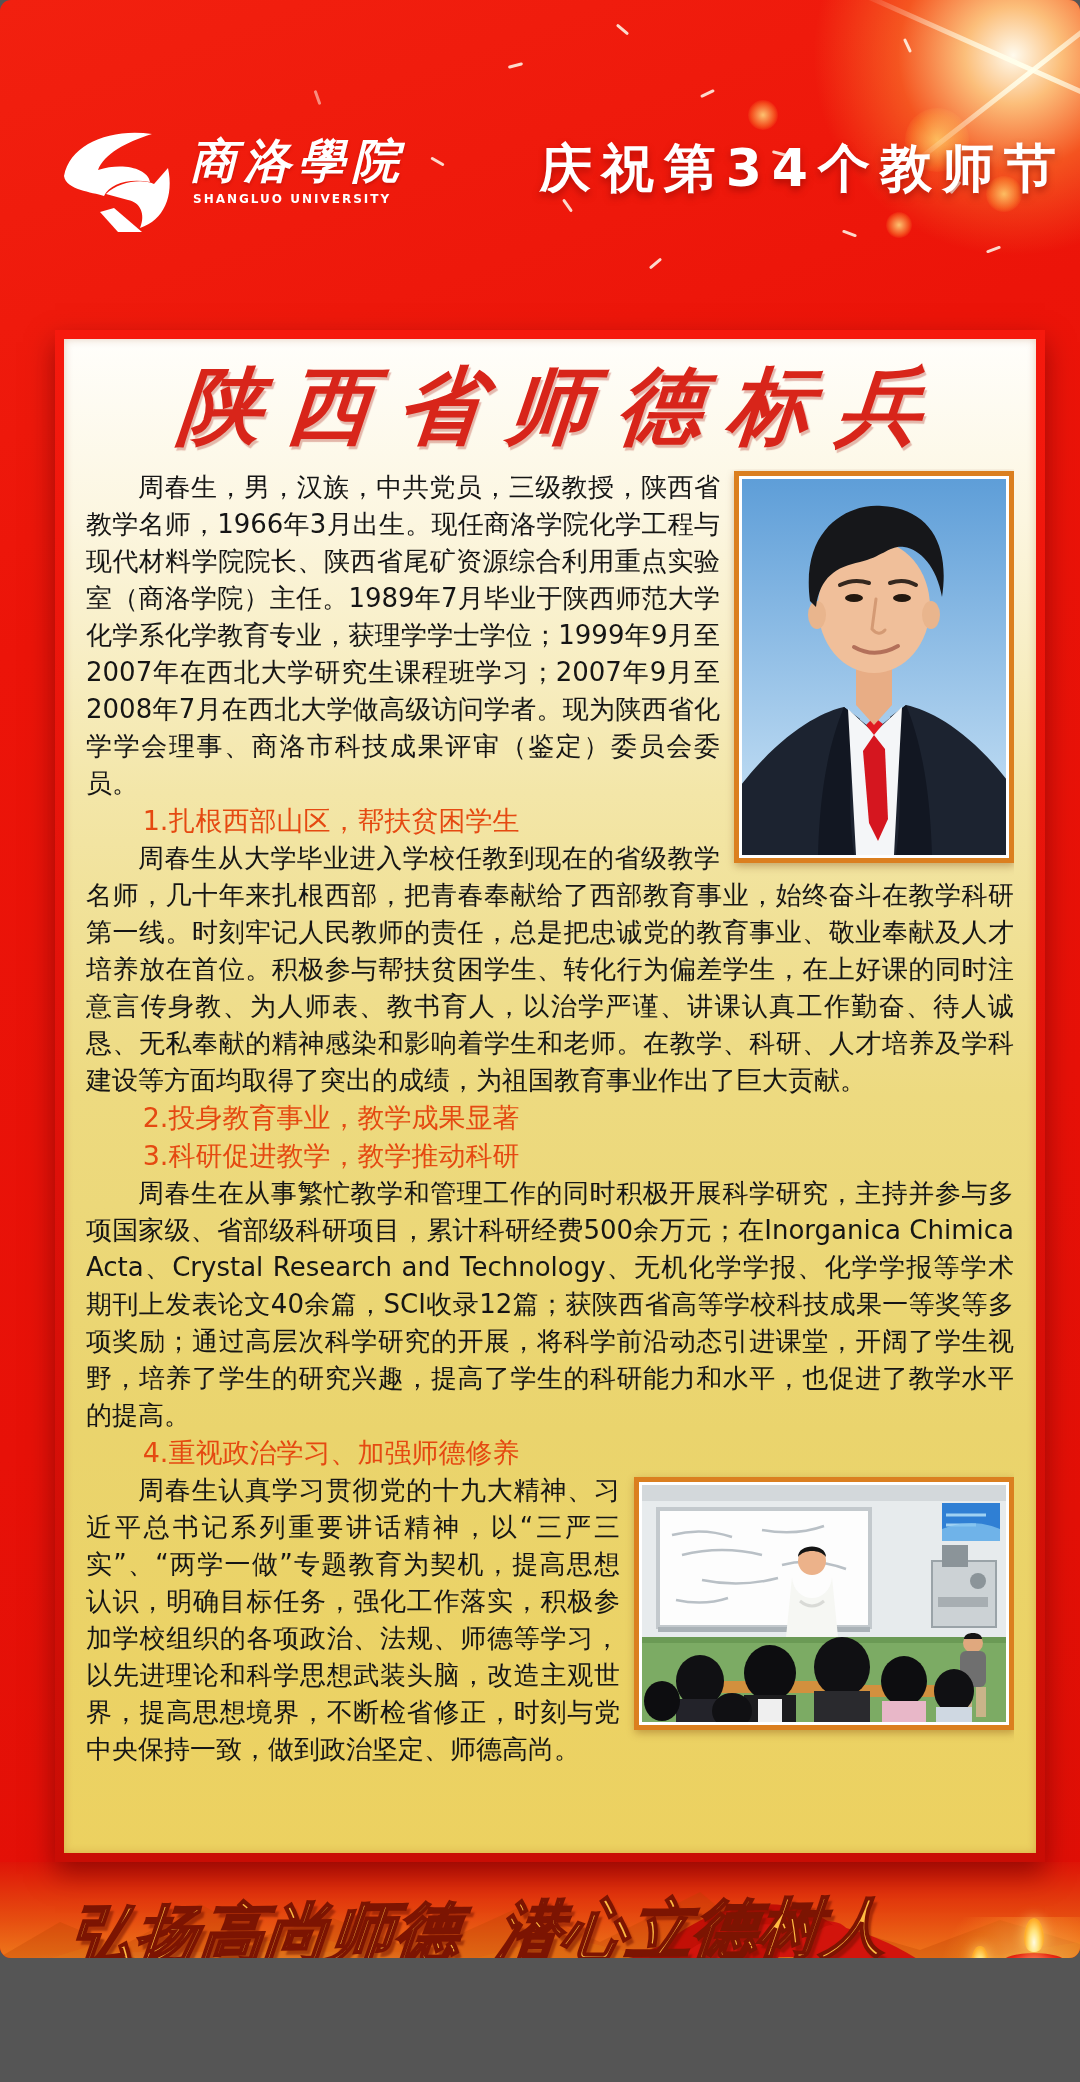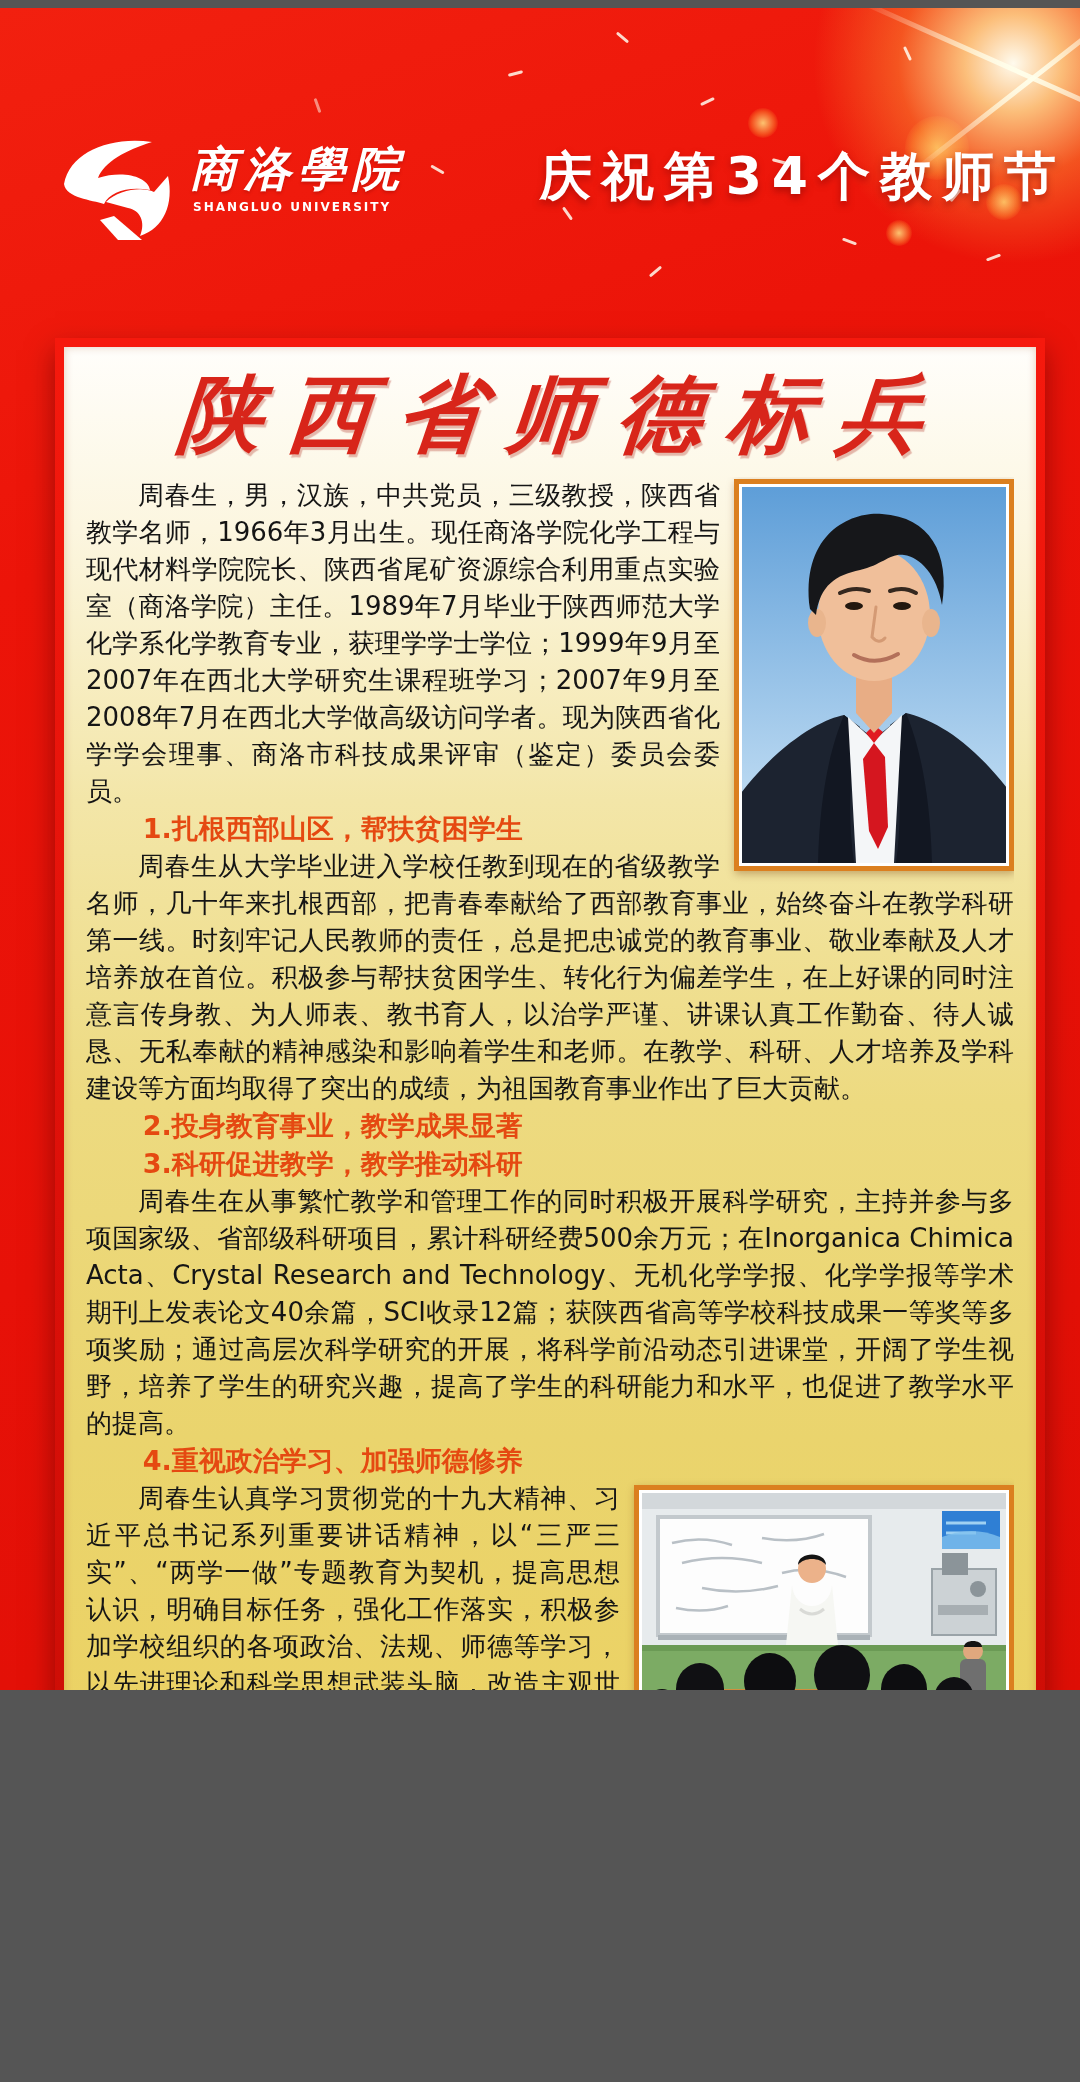--- a/index.html
+++ b/index.html
@@ -1,21 +1,22 @@
 <!DOCTYPE html>
 <html><head>
 <meta charset="utf-8">
 <style>
   * { margin:0; padding:0; box-sizing:border-box; }
   html,body { background:#555; }
   body { font-family:"DejaVu Sans","Liberation Sans",sans-serif; }
 
   .poster{
-    position:relative; width:1080px; height:1682px; overflow:hidden; margin:8px auto;
+    position:relative; width:1080px; height:1958px; overflow:hidden; margin:0 auto;
     background:linear-gradient(160deg,#f2200f 0%, #ec1409 28%, #e71108 62%, #df0f06 100%);
+    border-radius:11px;
   }
 
   
   .burst{
     position:absolute; right:-70px; top:-70px; width:360px; height:330px; z-index:2;
     background:radial-gradient(circle at 62% 38%, rgba(255,255,242,.98) 0%, rgba(255,232,150,.8) 16%,
                rgba(255,176,64,.4) 38%, rgba(255,120,30,0) 66%);
   }
   .ray{ position:absolute; z-index:2; height:5px; border-radius:3px;
         background:linear-gradient(90deg, rgba(255,255,230,0), rgba(255,255,235,.95), rgba(255,255,230,0)); }
@@ -62,21 +63,21 @@
     height:116px; display:flex; align-items:center; justify-content:center;
     font-family:"DejaVu Serif","Liberation Serif",serif; font-style:italic; font-weight:bold;
     font-size:84px; color:#d8251a; letter-spacing:26px; text-indent:26px;
     transform:skewX(-5deg); text-shadow:2px 3px 1px rgba(170,30,15,.3);
   }
   .panel-body{
     margin-top:4px; height:1382px; overflow:hidden;
     font-size:26px; line-height:37px; color:#151515; text-align:justify;
   }
   .para{ text-indent:2em; }
-  .sec{ font-size:27px; line-height:38px; color:#e54911; font-weight:bold; text-indent:2.1em; }
+  .sec{ font-size:27px; line-height:38px; color:#e54911; font-weight:normal; text-indent:2.1em; }
 
   .photo{
     float:right; background:#fff; padding:3px; border:5px solid #db7f1f;
     box-shadow:1px 3px 8px rgba(110,50,0,.35);
   }
   .photo svg{ display:block; }
   .photo-portrait{ width:280px; height:392px; margin:2px 0 6px 14px; }
   .photo-classroom{ width:380px; height:253px; margin:5px 0 4px 14px; }
 
   

